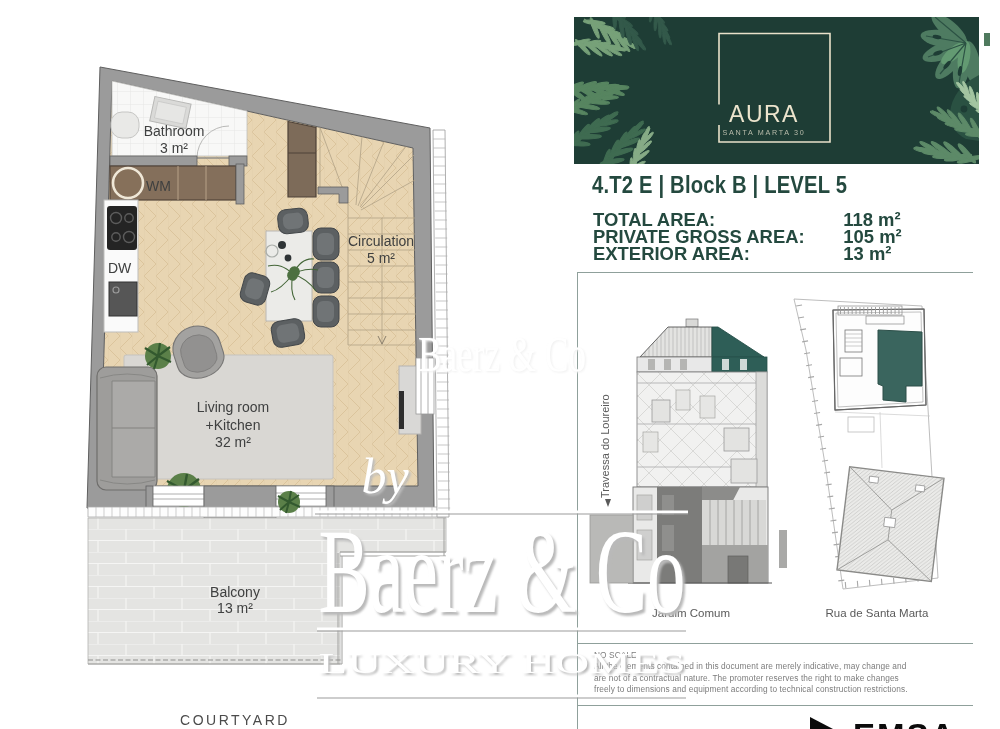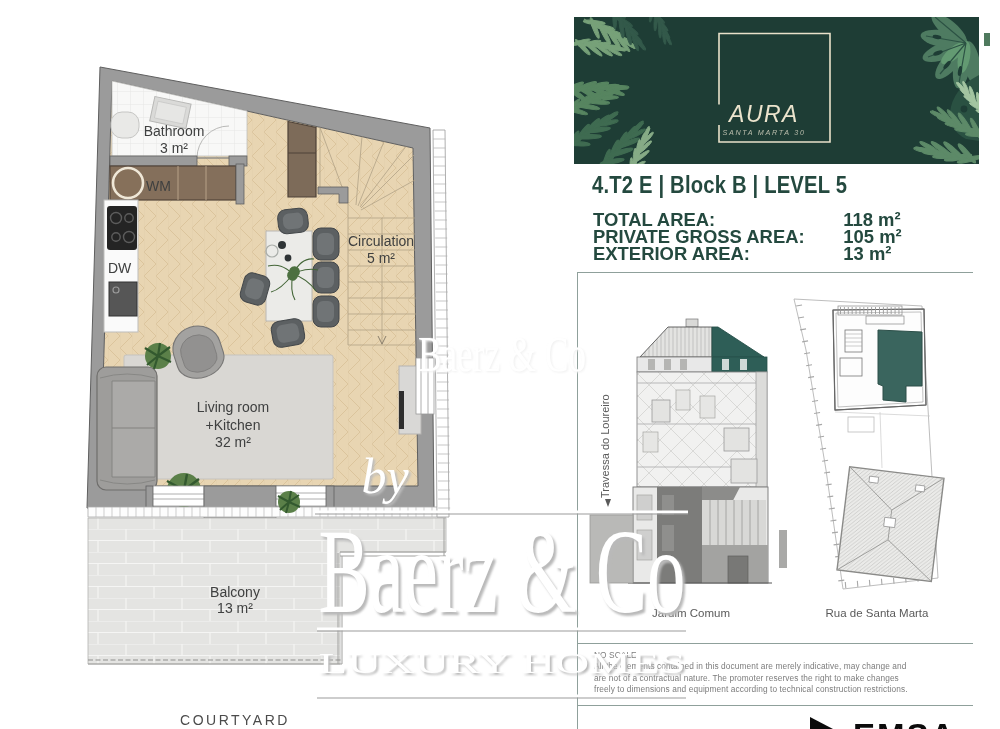--- a/index.html
+++ b/index.html
@@ -259,21 +259,21 @@
       <line x1="437.8" y1="472" x2="449.8" y2="472"></line>
     <line x1="437.9" y1="481" x2="449.9" y2="481"></line>
       <line x1="438.0" y1="490" x2="450.0" y2="490"></line>
     <line x1="438.1" y1="499" x2="450.1" y2="499"></line>
       <line x1="438.2" y1="508" x2="450.2" y2="508"></line>
   </g>
 
   <text x="235" y="725" font-size="14" fill="#4b4b4b" text-anchor="middle" letter-spacing="2.5">COURTYARD</text>
 </svg>
 
-<div class="abs" style="left:574px;top:17px;width:405px;height:147px;background:#1e3d35;overflow:hidden;font-style:italic;">
+<div class="abs" style="left:574px;top:17px;width:405px;height:147px;background:#1e3d35;overflow:hidden;">
 <svg width="405" height="147" viewBox="0 0 405 147">
   <defs>
     <g id="fr1">
       <path d="M0 0 L58 -10" stroke-width="1.2" fill="none"></path>
       <ellipse cx="10" cy="-4" rx="11" ry="1.9" transform="rotate(-34 10 -4)"></ellipse>
       <ellipse cx="20" cy="-6" rx="12" ry="2" transform="rotate(-30 20 -6)"></ellipse>
       <ellipse cx="30" cy="-8" rx="12" ry="2" transform="rotate(-24 30 -8)"></ellipse>
       <ellipse cx="40" cy="-9" rx="11" ry="1.9" transform="rotate(-16 40 -9)"></ellipse>
       <ellipse cx="50" cy="-10" rx="9" ry="1.7" transform="rotate(-10 50 -10)"></ellipse>
       <ellipse cx="14" cy="0" rx="11" ry="1.9" transform="rotate(28 14 0)"></ellipse>

